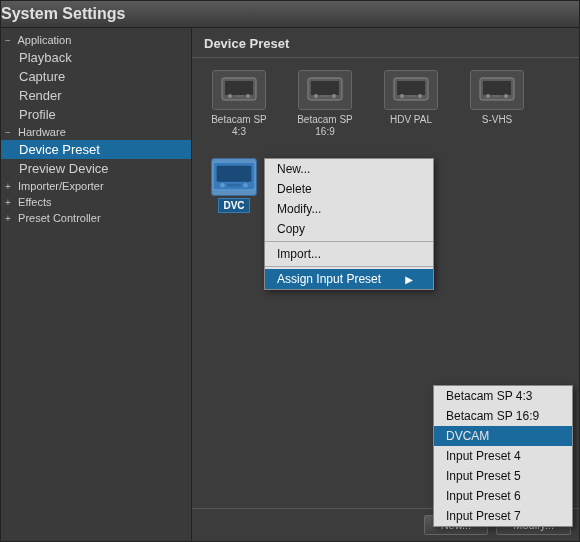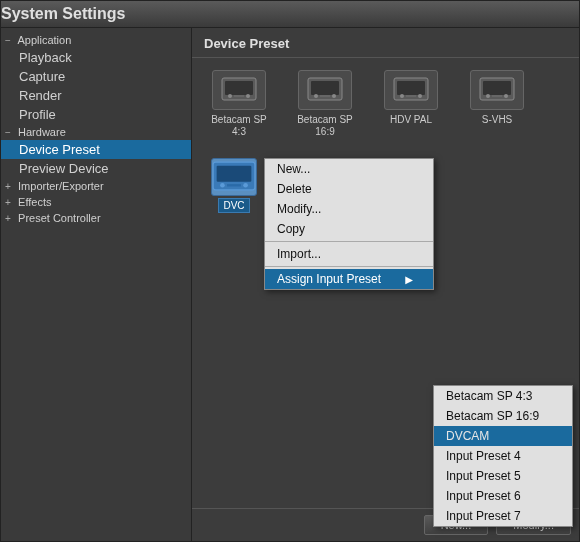--- a/index.html
+++ b/index.html
@@ -136,20 +136,21 @@
 
     
     .dvc-item {
       display: flex;
       flex-direction: column;
       align-items: center;
       gap: 2px;
       width: 60px;
       cursor: pointer;
       margin: 8px 0 0 12px;
+      font-weight: bold;
     }
 
     .dvc-icon-box {
       width: 46px;
       height: 38px;
       background: #5a8fc0;
       border: 1px solid #3a6a9a;
       border-radius: 3px;
       display: flex;
       align-items: center;

